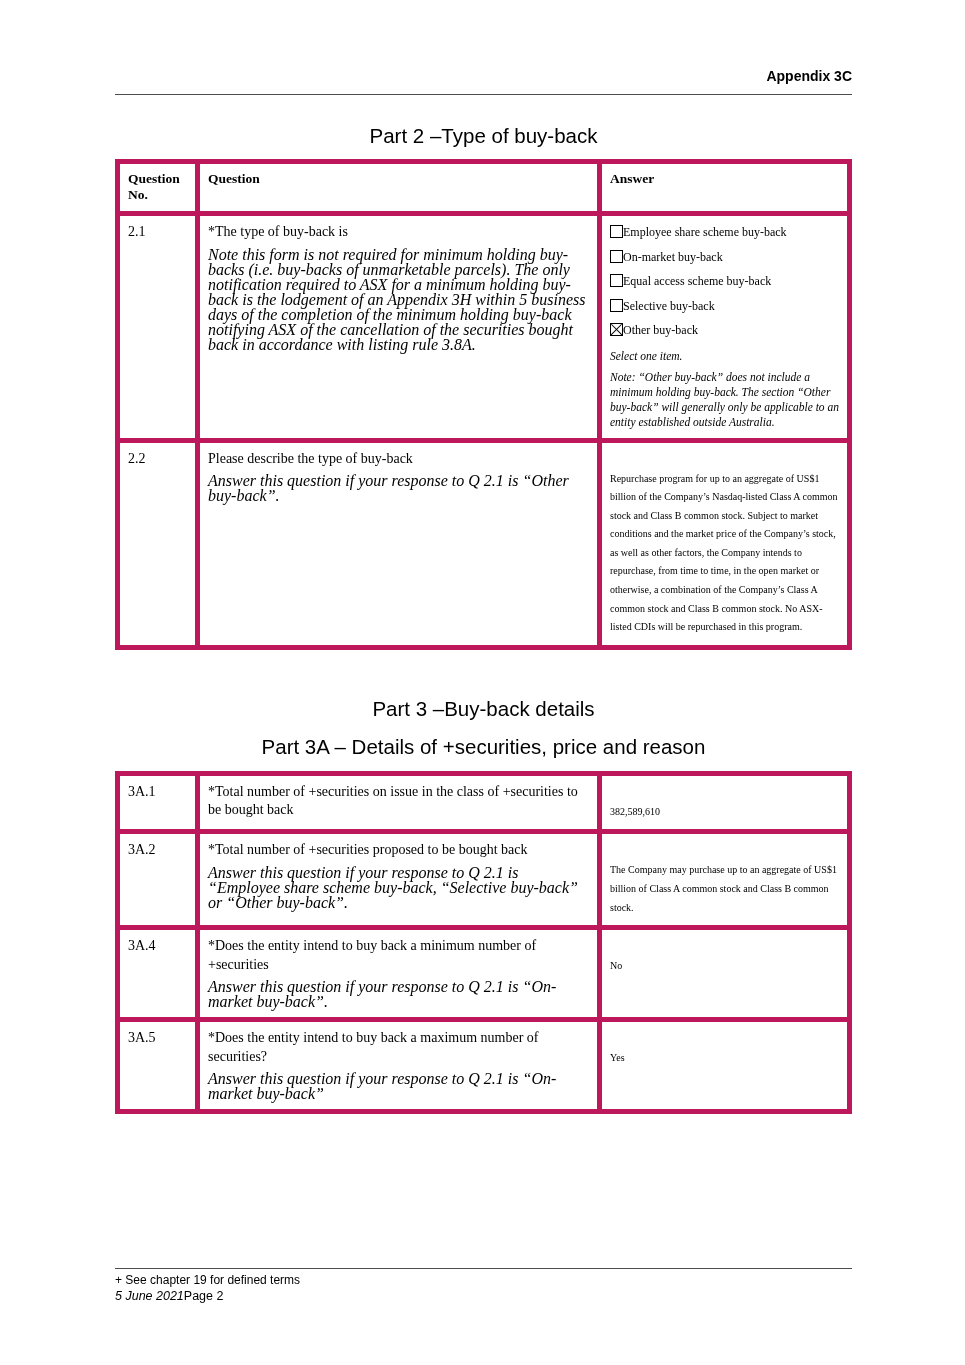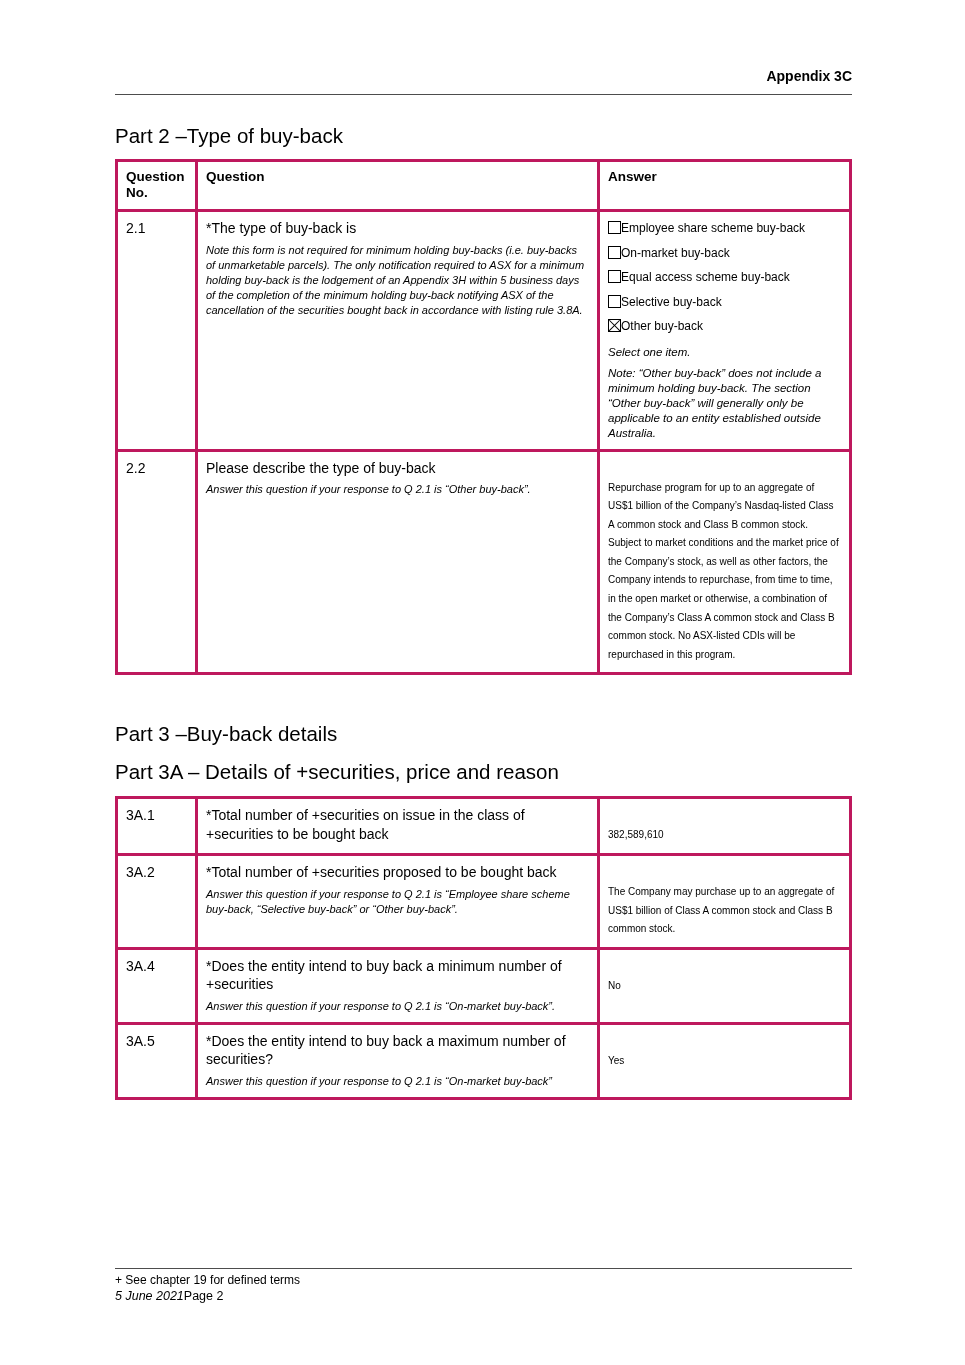--- a/index.html
+++ b/index.html
@@ -7,36 +7,36 @@
   body { font-family:"Liberation Sans","DejaVu Sans",sans-serif; color:#000; }
   .page { position:relative; width:965px; height:1365px; background:#fff; overflow:hidden; }
   .content { position:absolute; left:115px; top:16px; width:737px; }
 
   
   .doc-header { padding-top:52px; padding-bottom:9px; text-align:right;
                 font-weight:bold; font-size:14px; line-height:17px;
                 border-bottom:1px solid #4d4d4d; }
 
   
-  .section-heading { font-weight:400; font-size:20.5px; line-height:25px; }
+  .section-heading { font-weight:400; font-size:20.5px; line-height:25px;text-align:center; }
   .h-part2 { margin-top:28px; }
   .h-part3 { margin-top:46px; }
   .h-part3a { margin-top:13px; }
 
   
   table { border-collapse:collapse; width:100%; table-layout:fixed; }
   .t-part2 { margin-top:11px; }
   .t-part3a { margin-top:12px; }
-  th, td { border:3px solid #be185d; vertical-align:top; padding:7px 8px 8px 8px; }
+  th, td { border:5px solid #be185d; vertical-align:top; padding:7px 8px 8px 8px;font-family:Liberation Serif, serif; }
   th { text-align:left; font-size:13.5px; line-height:16px; }
   .col-no { width:80px; }
   .col-q { width:402px; }
   .cell-no { font-size:14px; line-height:18px; }
   .q-title { font-size:14px; line-height:18.5px; }
-  .q-note { font-style:italic; font-size:11px; line-height:15px; margin-top:5px; }
+  .q-note { font-style:italic; font-size:16px; line-height:15px; margin-top:5px; }
   .answer-text { font-size:10px; line-height:18.6px;margin-top:20px; }
 
   
   .cb-item { display:flex; gap:0; margin-bottom:6px; font-size:12px; line-height:18.5px; }
   .cb { width:13px; height:13px; border:1px solid #000; background:#fff;
         position:relative; flex:0 0 auto; margin-top:2px; }
   .cb.checked::before, .cb.checked::after {
         content:""; position:absolute; left:-2px; top:5px; width:15px; height:1.4px; background:#000; }
   .cb.checked::before { transform:rotate(45deg); }
   .cb.checked::after  { transform:rotate(-45deg); }

